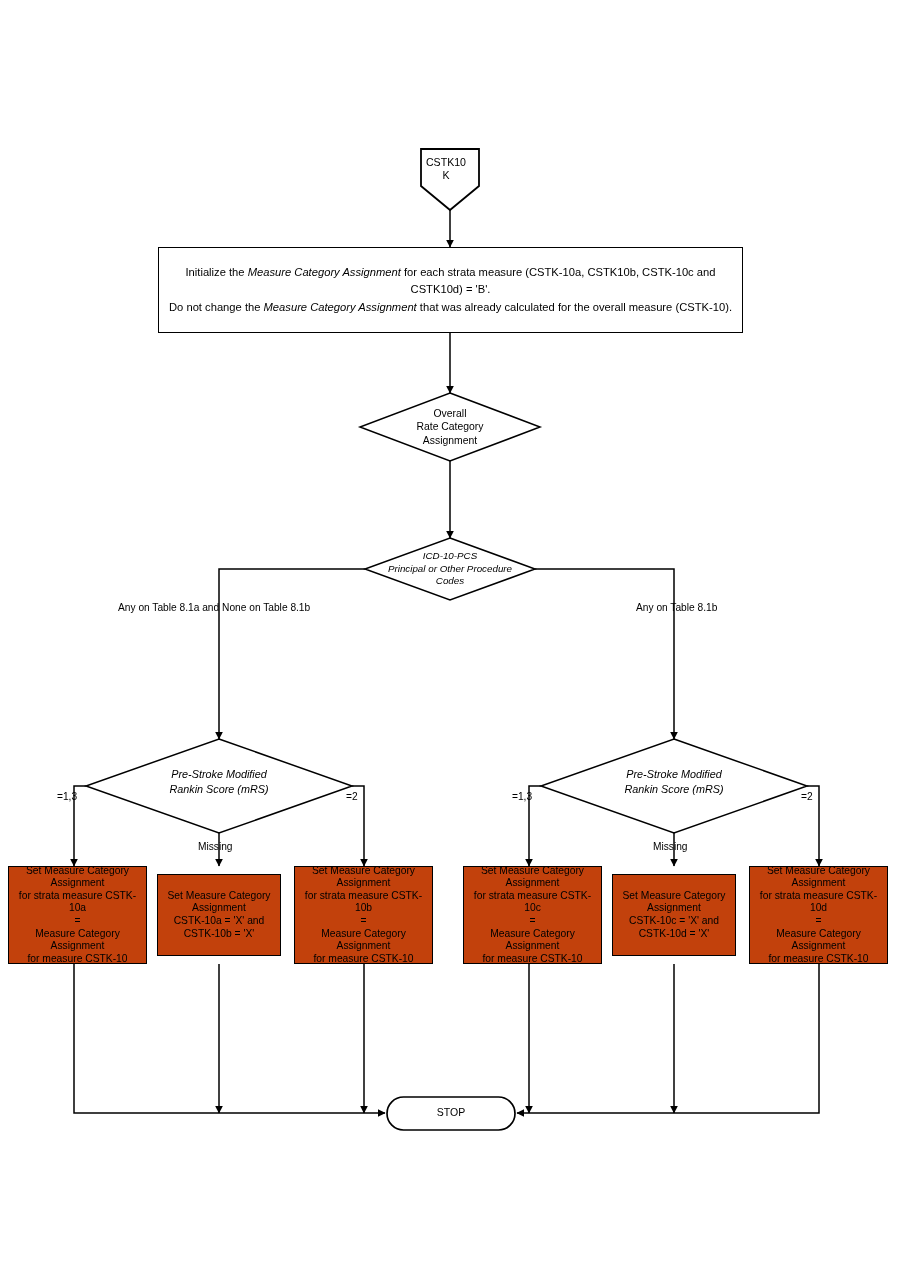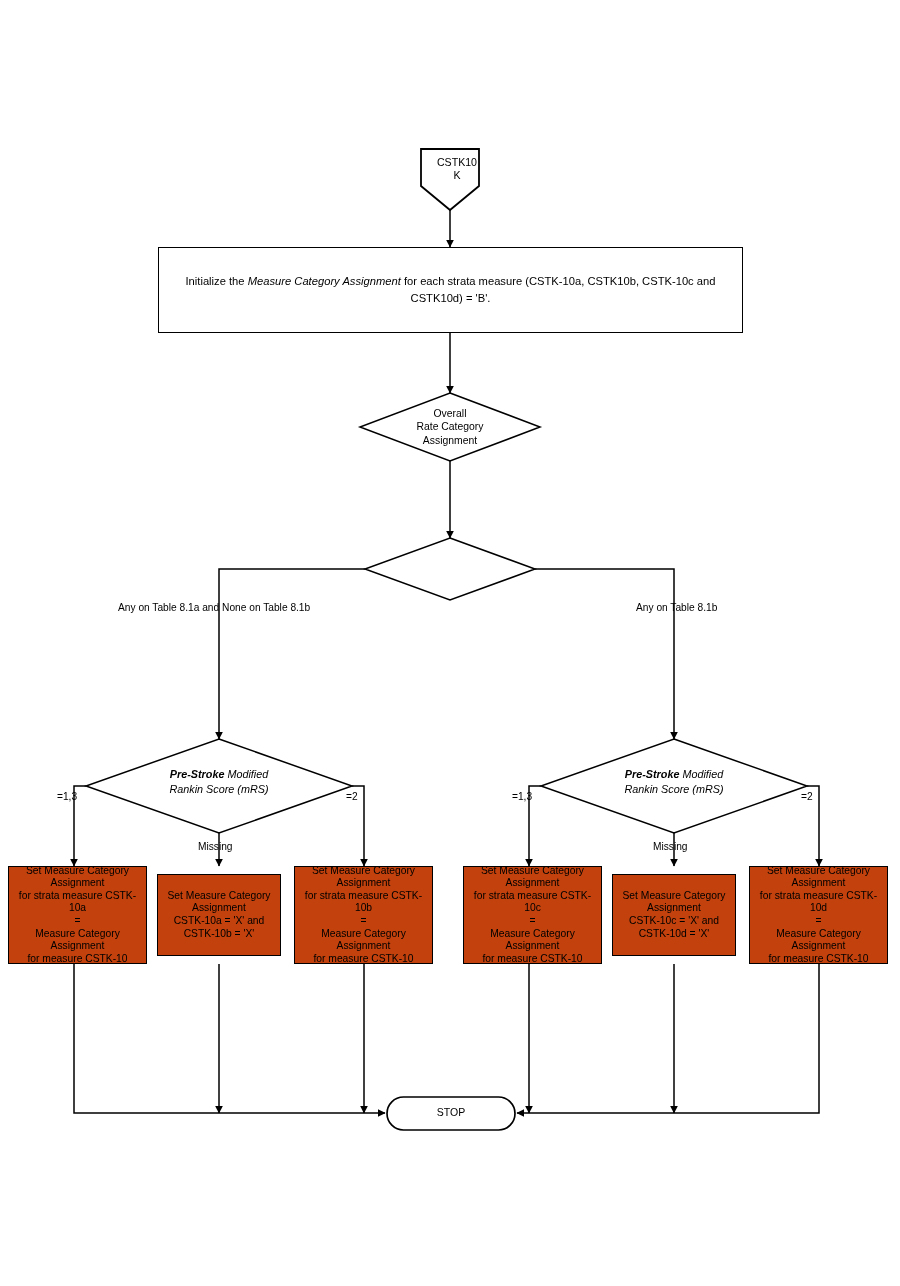--- a/index.html
+++ b/index.html
@@ -57,21 +57,21 @@
     text-align: center;
     pointer-events: none;
   }
   .edge-label {
     position: absolute;
     font-size: 10.2px;
     white-space: nowrap;
     color: #000000;
   }
   .ital { font-style: italic; }
-  .bold-ital { font-style: italic; font-weight: bold; }
+  .bold-ital { font-style: italic; font-weight: normal; }
   .nowrap { white-space: nowrap; }
 </style>
 </head>
 <body>
 
 <div id="flowchart-root">
 
   <svg id="edges-layer" width="900" height="1286" viewBox="0 0 900 1286">
     <defs>
       <marker id="arrow" viewBox="0 0 10 10" refX="9.2" refY="5" markerWidth="5.2" markerHeight="5.2" orient="auto-start-reverse">
@@ -122,43 +122,53 @@
       <path d="M 819 964 L 819 1113 L 517 1113" marker-end="url(#arrow)"></path>
 
       <path d="M 674 964 L 674 1113" marker-end="url(#arrow)"></path>
 
       <path d="M 529 964 L 529 1113" marker-end="url(#arrow)"></path>
 
       <rect x="387" y="1097" width="128" height="33" rx="16.5" ry="16.5" fill="#ffffff" stroke-width="1.7"></rect>
     </g>
   </svg>
 
-  <div class="node" style="left:428px; top:152px; width:58px; height:34px;">
+  <div class="node" style="left:417px; top:152px; width:58px; height:34px;">
     <div style="position:relative; width:100%;">
       <div style="text-align:center; font-size:10.6px; line-height:1.25;">CSTK10</div>
       <div style="text-align:center; font-size:10.6px; line-height:1.25;">K</div>
     </div>
   </div>
 
   <div class="node init-box" style="left:158px; top:247px; width:585px; height:86px;">
     <div style="width:100%;">
       <div>
         <span>Initialize the </span><span class="ital">Measure Category Assignment</span><span> for each strata measure (CSTK-10a, CSTK10b, CSTK-10c and CSTK10d) = 'B'.</span>
+      </div>
+      <div>
+        <span>Do not change the </span><span class="ital">Measure Category Assignment</span><span> that was already calculated for the overall measure (CSTK-10).</span>
       </div>
     </div>
   </div>
 
   <div class="diamond-label" style="left:370px; top:400px; width:160px; height:54px;">
     <div style="width:100%; font-size:10.4px; line-height:1.28;">
       <div>Overall</div>
       <div>Rate Category</div>
       <div>Assignment</div>
     </div>
   </div>
 
+  <div class="diamond-label" style="left:356px; top:544px; width:188px; height:50px;">
+    <div style="width:100%; font-size:9.8px; line-height:1.3; font-style:italic;">
+      <div>ICD-10-PCS</div>
+      <div class="nowrap">Principal or Other Procedure</div>
+      <div>Codes</div>
+    </div>
+  </div>
 
   <div class="edge-label" style="left:118px; top:602px;">Any on Table 8.1a  and  None on Table 8.1b</div>
   <div class="edge-label" style="left:636px; top:602px;text-align:right;">Any on Table 8.1b</div>
 
   <div class="diamond-label" style="left:109px; top:762px; width:220px; height:40px;">
     <div style="width:100%; font-size:10.8px; line-height:1.38;">
       <div>
         <span class="bold-ital">Pre-Stroke</span><span class="ital"> Modified</span>
       </div>
       <div class="ital">Rankin Score (mRS)</div>

